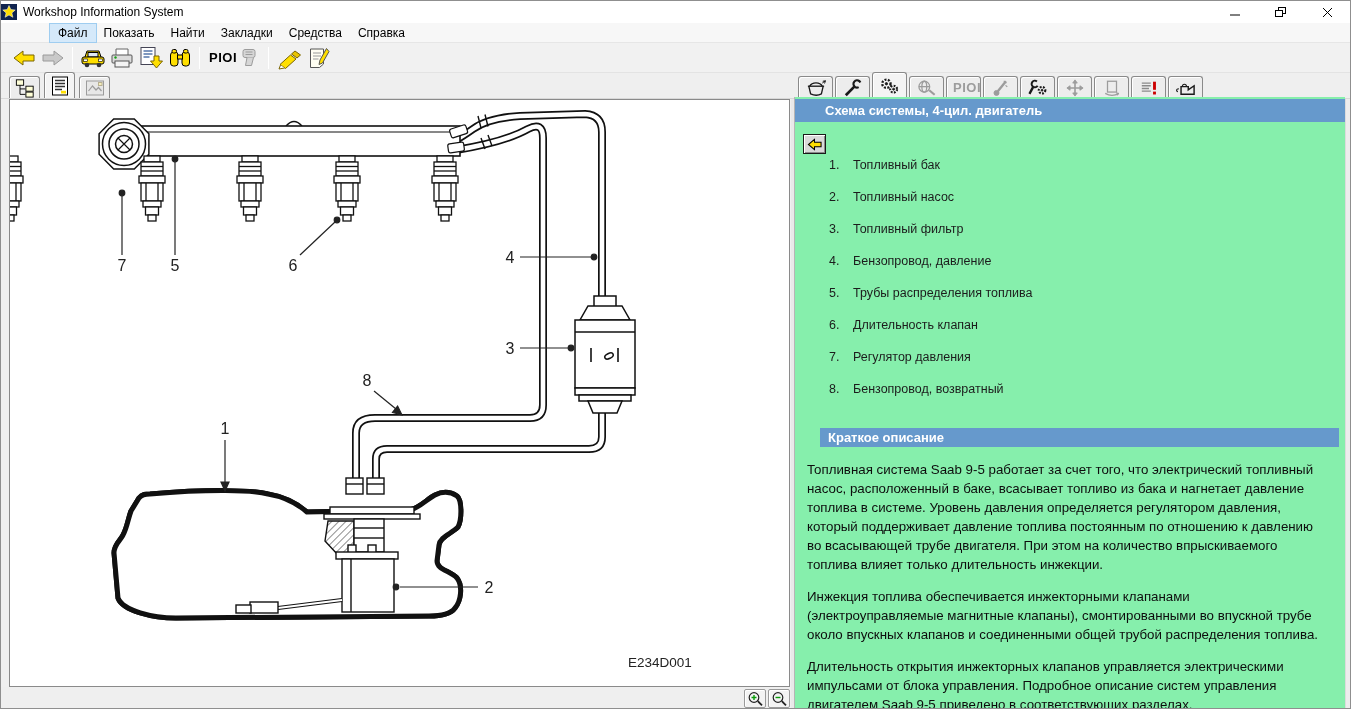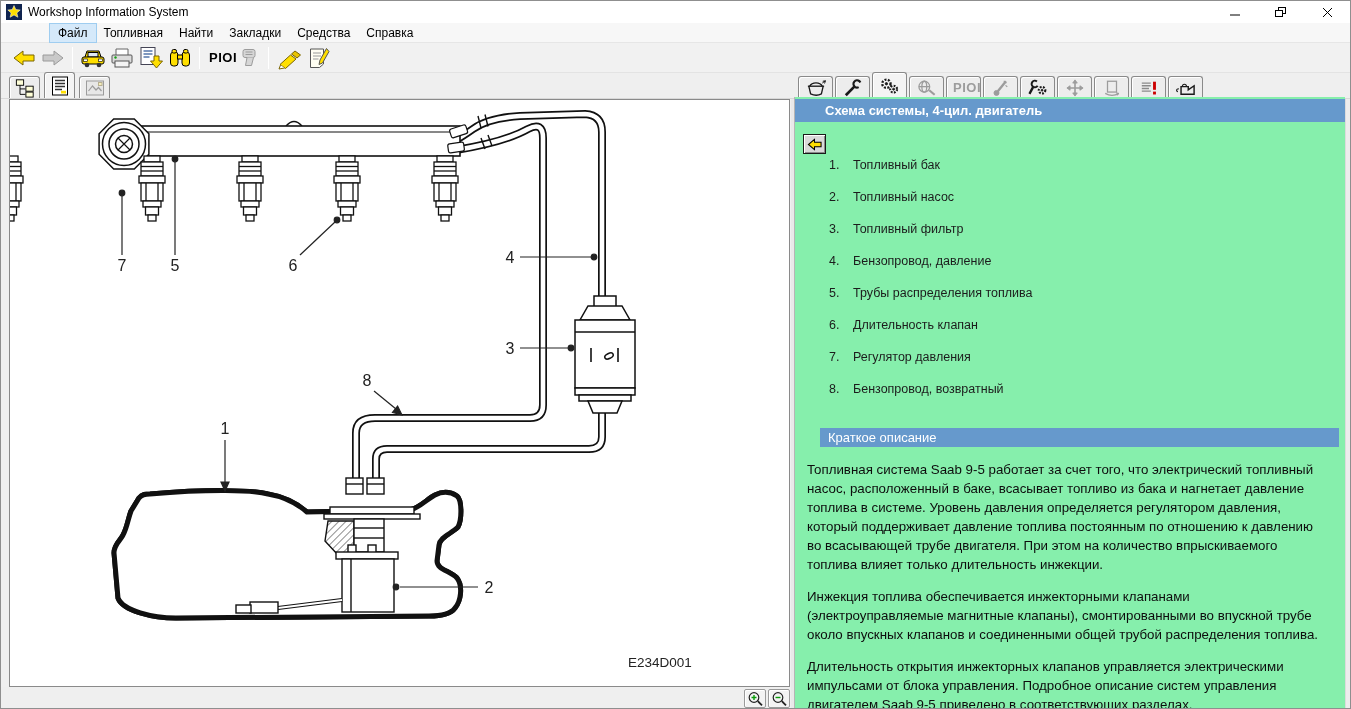--- a/index.html
+++ b/index.html
@@ -1,21 +1,21 @@
 <!DOCTYPE html>
 <html style="--blue: #6699cc;"><head>
 <meta charset="utf-8">
 <style>
   html,body{margin:0;padding:0;background:#cfcfcf;}
   *{box-sizing:border-box;}
   .window{width:1351px;height:709px;position:relative;background:#f0f0f0;
     border:1px solid #8f8f8f;overflow:hidden;
     font-family:"Liberation Sans",sans-serif;color:#000;}
   
-  .titlebar{height:22px;background:#ffffff;display:flex;align-items:center;padding-left:5px;}
+  .titlebar{height:22px;background:#ffffff;display:flex;align-items:center;}
   .app-icon{width:16px;height:16px;margin-right:6px;flex:0 0 auto;}
   .title-text{font-size:12px;}
   .win-controls{margin-left:auto;display:flex;height:100%;}
   .win-btn{width:46px;height:100%;display:flex;align-items:center;justify-content:center;}
   
   .menubar{height:20px;background:#f7f7f7;display:flex;align-items:center;padding-left:1px;border-bottom:1px solid #e6e6e6;}
   .menu-item{font-size:12px;padding:2px 8px;}
   .menu-item.active{background:#d5e9fa;outline:1px solid #9fcdf0;margin-left:48px;}
   
   .toolbar{height:30px;display:flex;align-items:center;padding-left:8px;background:#f1f1f1;border-bottom:1px solid #e3e3e3;}
@@ -46,21 +46,21 @@
   .scroll-gutter{position:absolute;left:1344px;top:98px;width:7px;height:611px;background:#ededed;border-left:1px solid #dcdcdc;}
   
   .pane-header{height:23px;margin-top:2px;background:var(--blue,#6699cc);color:#fff;
     font-size:13px;font-weight:bold;line-height:23px;padding-left:30px;}
   .back-btn{margin:12px 0 0 8px;width:23px;height:20px;background:#d9d9d9;border:1px solid #1a1a1a;
     box-shadow:inset 1px 1px 0 #fff, inset -1px -1px 0 #8a8a8a;display:flex;align-items:center;justify-content:center;}
   .legend{margin-top:4px;}
   .legend-row{display:flex;height:32px;font-size:12.5px;color:#1c1c1c;align-items:flex-start;}
   .legend-num{margin-left:34px;width:24px;flex:0 0 auto;}
   .section-bar{margin:14px 6px 0 25px;height:19px;background:var(--blue,#6699cc);color:#fff;
-    font-size:13px;font-weight:normal;line-height:19px;padding-left:8px;}
+    font-size:13px;font-weight:bold;line-height:19px;padding-left:8px;}
   .paras p{margin:13px 16px 0 12px;font-size:13.3px;line-height:19px;color:#0d0d0d;}
   
   .diagram{display:block;}
   .d-ink{stroke:#111;fill:#fff;}
   text.callout{font-size:16px;fill:#222;font-family:"Liberation Sans",sans-serif;}
 </style>
 </head>
 <body>
 
 <div class="window">
@@ -87,21 +87,21 @@
         <svg width="11" height="11" viewBox="0 0 11 11">
             <path d="M1 1 L10 10 M10 1 L1 10" stroke="#000" stroke-width="1"></path>
           </svg>
       </div>
     </div>
   </div>
 
   <div class="menubar">
 
   <div class="menu-item active">Файл</div>
-      <div class="menu-item">Топливная</div>
+      <div class="menu-item">Показать</div>
       <div class="menu-item">Найти</div>
       <div class="menu-item">Закладки</div>
       <div class="menu-item">Средства</div>
       <div class="menu-item">Справка</div>
     </div>
 
   <div class="toolbar">
     <div class="tbtn">
       <svg width="24" height="20" viewBox="0 0 24 20">
         <path d="M22 7 H11 V3 L2 10 l9 7 v-4 h11 z" fill="#ffdf00" stroke="#7a6400" stroke-width="1"></path>

